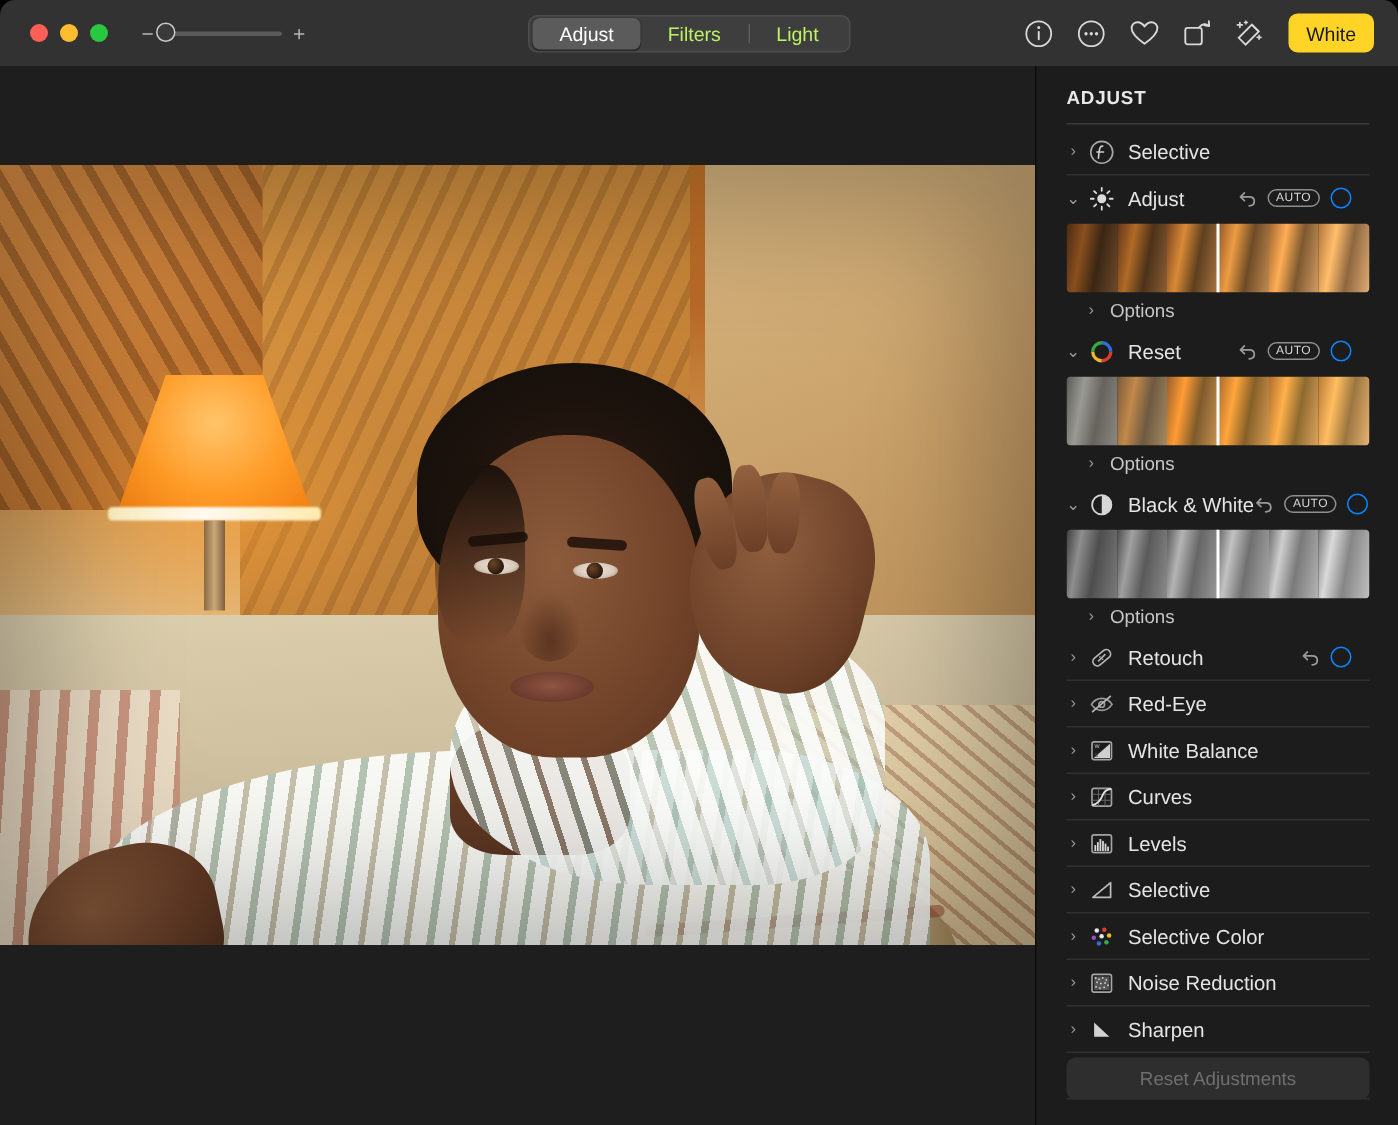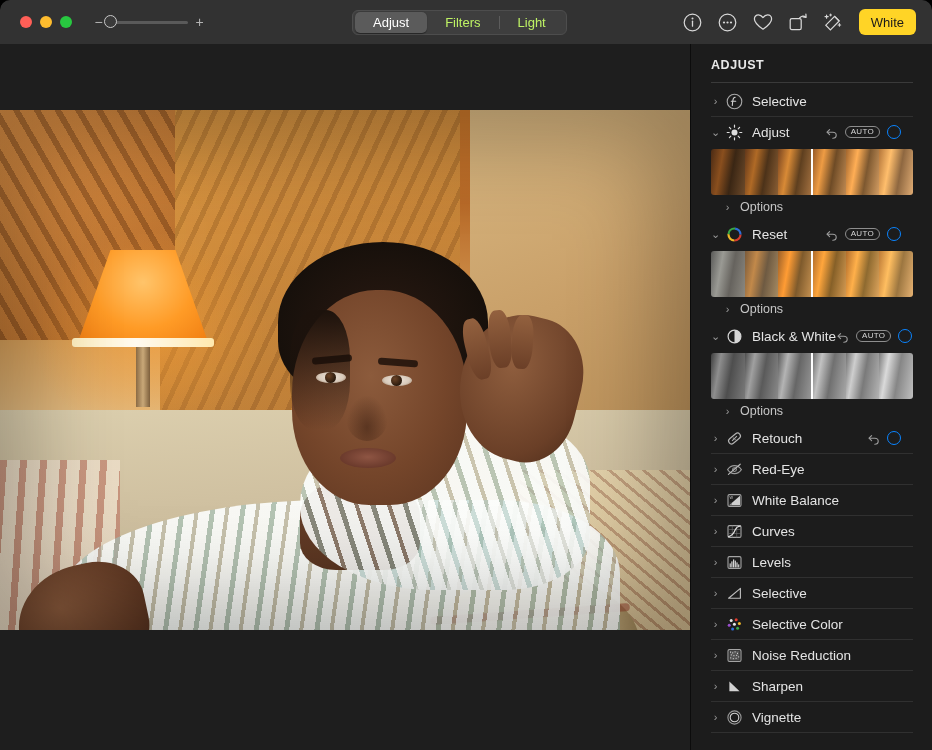--- a/index.html
+++ b/index.html
@@ -753,14 +753,15 @@
           <svg width="17" height="17" viewBox="0 0 17 17">
             <circle cx="8.5" cy="8.5" r="6.6" fill="none" stroke="#9a9a9a" stroke-width="1.1"></circle>
             <circle cx="8.5" cy="8.5" r="4.3" fill="none" stroke="#d4d4d4" stroke-width="1.1"></circle>
           </svg>
         </span>
         <span class="row-label">Vignette</span>
       </div>
       <div class="rule"></div>
     </div>
 
+    <div class="reset-btn">Reset Adjustments</div>
   </div>
 </div>
 
 </body></html>

